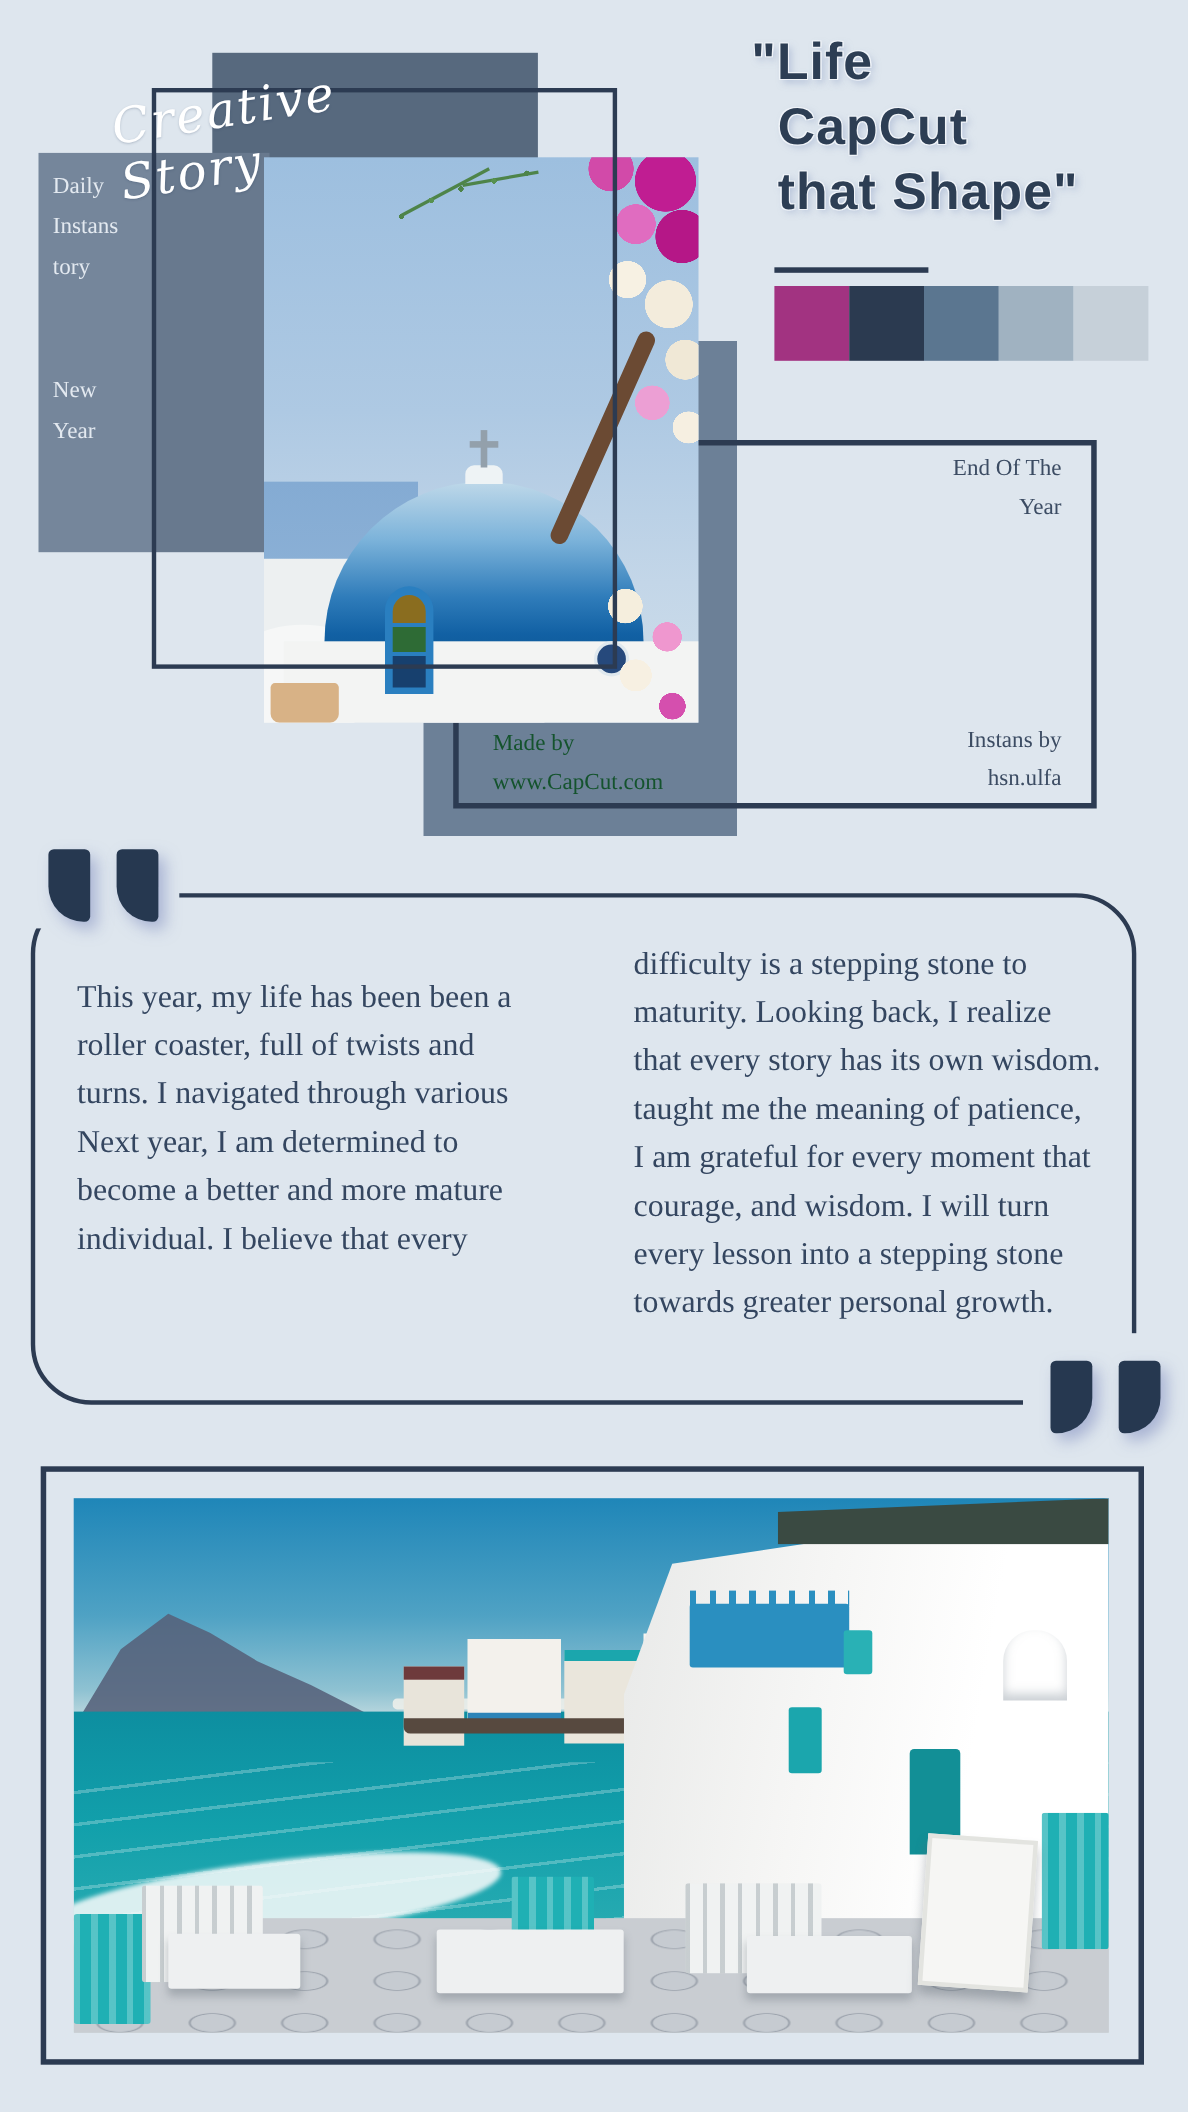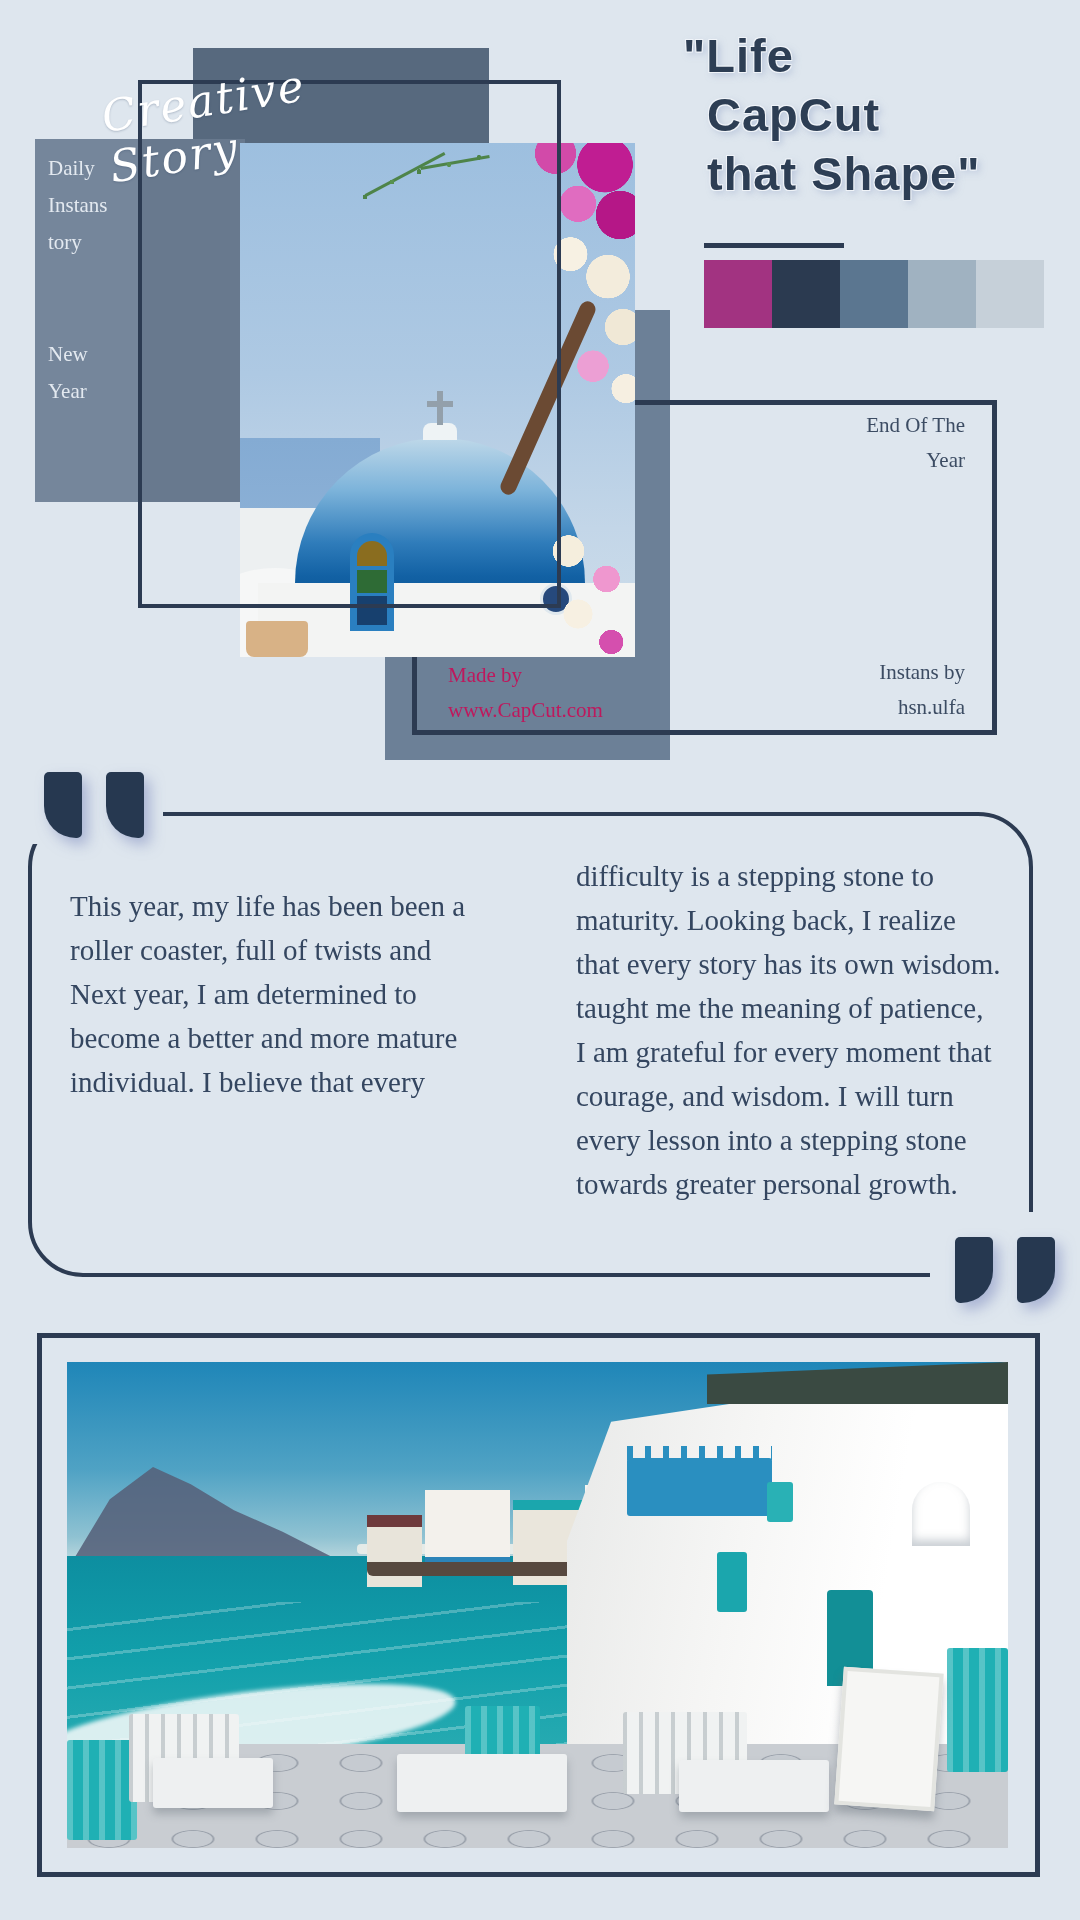--- a/index.html
+++ b/index.html
@@ -14,21 +14,21 @@
   .outline1{left:138px;top:80px;width:423px;height:528px;border:4px solid #2c3b52;box-sizing:border-box;}
   .slate-behind-photo{left:385px;top:310px;width:285px;height:450px;background:#6c8097;}
   .outline2{left:412px;top:400px;width:585px;height:335px;border:5px solid #2c3b52;box-sizing:border-box;}
 
   .label{color:#e3e9f0;font-size:21px;line-height:37px;}
   .label-daily{left:48px;top:150px;width:160px;}
   .label-newyear{left:48px;top:336px;width:160px;}
   .label-dark{color:#3c4c63;}
   .label-endof{left:600px;top:408px;width:365px;text-align:right;line-height:35px;}
   .label-archive{left:600px;top:655px;width:365px;text-align:right;line-height:35px;}
-  .label-madeby{left:448px;top:658px;width:220px;color:#be185d;line-height:35px;}
+  .label-madeby{left:448px;top:658px;width:220px;color:#14532d;line-height:35px;}
 
   
   .photo-top{left:240px;top:143px;width:395px;height:514px;overflow:hidden;
              background:linear-gradient(180deg,#9dbfdf 0%,#aec9e3 45%,#c3d6e8 75%,#cfdeea 100%);}
   .sea-glimpse{left:0;top:295px;width:140px;height:85px;background:linear-gradient(180deg,#7fa8d2 0,#86add5 100%);background-color:#86add5;opacity:.9;}
   .dome{left:55px;top:295px;width:290px;height:150px;border-radius:145px 145px 0 0;
         background:linear-gradient(180deg,#bed8e9 0%,#7cb3da 35%,#2f7cba 70%,#1261a4 92%,#0f5c9d 100%);}
   .dome-cap{left:183px;top:280px;width:34px;height:17px;background:#eef3f5;border-radius:8px 8px 0 0;}
   .cross-v{left:197px;top:248px;width:6px;height:34px;background:#93a0ab;}
   .cross-h{left:187px;top:258px;width:26px;height:6px;background:#93a0ab;}
@@ -223,20 +223,21 @@
   <div class="abs patch patch-tl"></div>
   <div class="abs patch patch-br"></div>
   <div class="abs qmark qmark-open qo1"></div>
   <div class="abs qmark qmark-open qo2"></div>
   <div class="abs qmark qmark-close qc1"></div>
   <div class="abs qmark qmark-close qc2"></div>
 
   <div class="abs quote-col quote-left">
     <div>This year, my life has been been a</div>
     <div>roller coaster, full of twists and</div>
+    <div>turns. I navigated through various</div>
     <div>Next year, I am determined to</div>
     <div>become a better and more mature</div>
     <div>individual. I believe that every</div>
   </div>
   <div class="abs quote-col quote-right">
     <div>difficulty is a stepping stone to</div>
     <div>maturity. Looking back, I realize</div>
     <div>that every story has its own wisdom.</div>
     <div>taught me the meaning of patience,</div>
     <div>I am grateful for every moment that</div>

